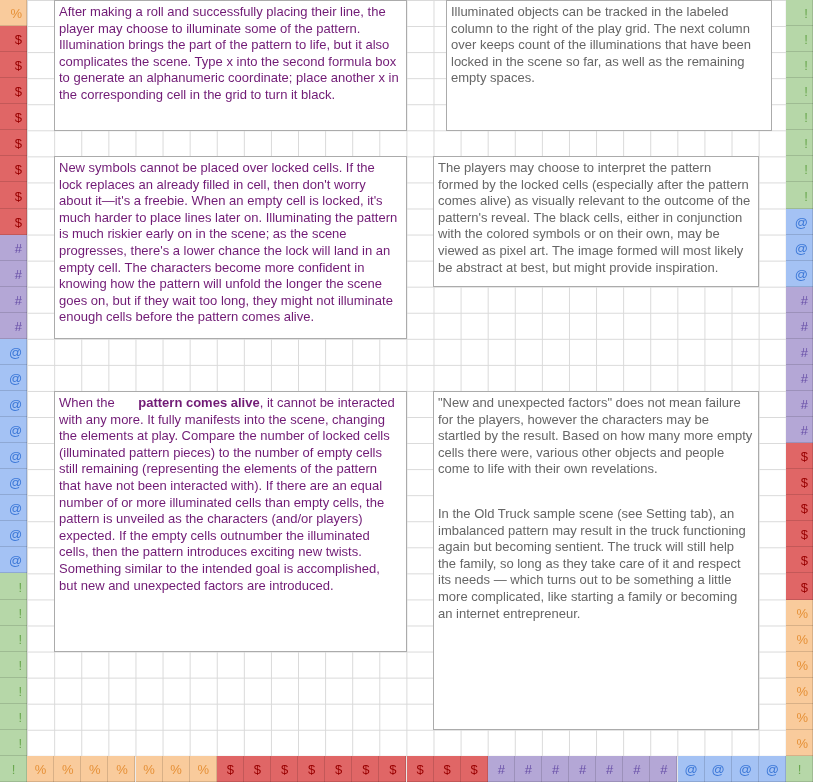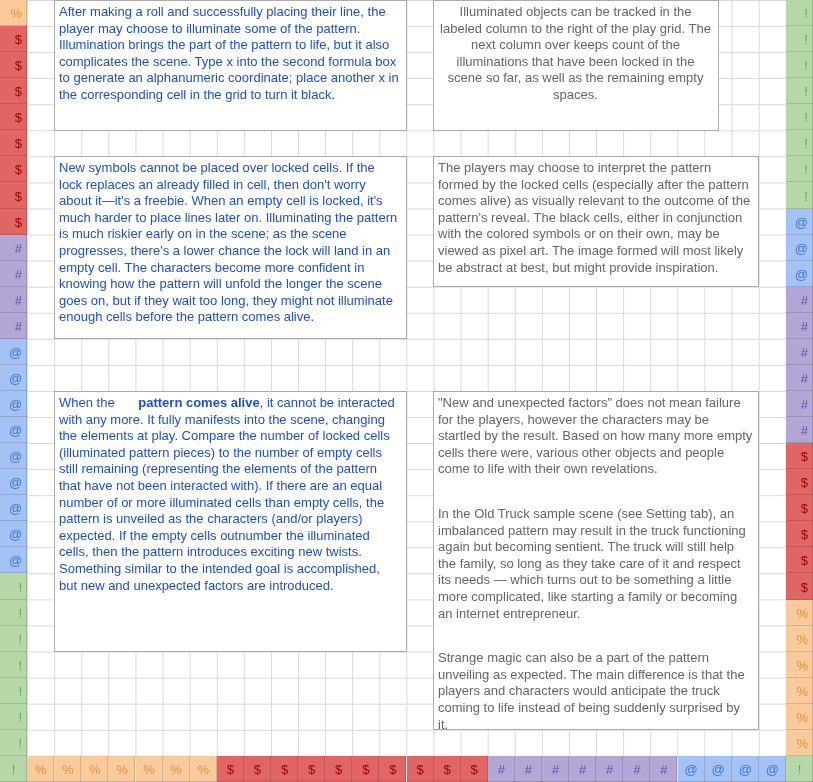--- a/index.html
+++ b/index.html
@@ -39,30 +39,30 @@
     position:absolute;
     box-sizing:border-box;
     background:#ffffff;
     border:1px solid #ababab;
     z-index:2;
     font-size:13px;
     line-height:16.6px;
     padding:3px 5px 2px 4px;
     overflow:hidden;
   }
-  .note.left-note{color:#1d4ed8;}
+  .note.left-note{color:#701a75;}
   .note.right-note{color:#666666;}
   .note .para + .para{margin-top:28px;}
   .note b{font-weight:700;margin-left:20px;}
   
   #note-l1{left:54px;top:0;width:353px;height:131px;}
   #note-l2{left:54px;top:156px;width:353px;height:183px;}
   #note-l3{left:54px;top:391px;width:353px;height:261px;}
   #note-l4{left:54px;top:678px;width:353px;height:52px;}
-  #note-r1{left:433px;top:0;width:286px;height:131px;text-align:center;}
+  #note-r1{left:446px;top:0;width:326px;height:131px;}
   #note-r2{left:433px;top:156px;width:326px;height:131px;}
   #note-r3{left:433px;top:391px;width:326px;height:339px;}
   #top-sliver{
     position:absolute;left:785.9px;top:0;width:27.1px;height:2.5px;
     z-index:1;
   }
 </style>
 </head>
 <body>
 
@@ -172,15 +172,14 @@
     </div>
   <div class="note right-note" id="note-r1">
       <div class="para"><span>Illuminated objects can be tracked in the labeled column to the right of the play grid. The next column over keeps count of the illuminations that have been locked in the scene so far, as well as the remaining empty spaces.</span></div>
     </div>
   <div class="note right-note" id="note-r2">
       <div class="para"><span>The players may choose to interpret the pattern formed by the locked cells (especially after the pattern comes alive) as visually relevant to the outcome of the pattern's reveal. The black cells, either in conjunction with the colored symbols or on their own, may be viewed as pixel art. The image formed will most likely be abstract at best, but might provide inspiration.</span></div>
     </div>
   <div class="note right-note" id="note-r3">
       <div class="para"><span>"New and unexpected factors" does not mean failure for the players, however the characters may be startled by the result. Based on how many more empty cells there were, various other objects and people come to life with their own revelations.</span></div>
       <div class="para"><span>In the Old Truck sample scene (see Setting tab), an imbalanced pattern may result in the truck functioning again but becoming sentient. The truck will still help the family, so long as they take care of it and respect its needs — which turns out to be something a little more complicated, like starting a family or becoming an internet entrepreneur.</span></div>
-      <div class="para"><span>Strange magic can also be a part of the pattern unveiling as expected. The main difference is that the players and characters would anticipate the truck coming to life instead of being suddenly surprised by it.</span></div>
     </div>
 </div>
 
 </body></html>

